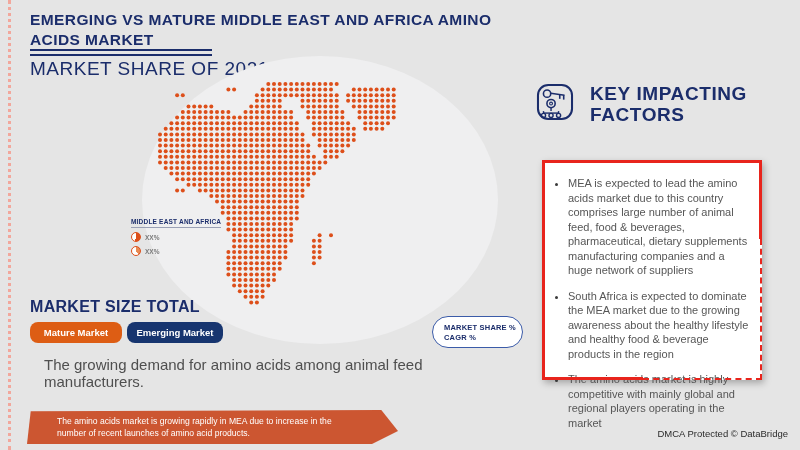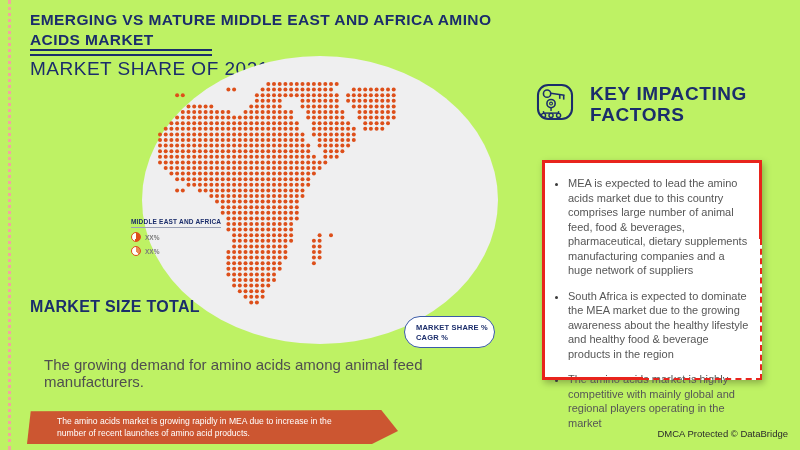--- a/index.html
+++ b/index.html
@@ -1,17 +1,17 @@
 <!DOCTYPE html>
 <html><head>
 <meta charset="utf-8">
 <style>
   html,body{margin:0;padding:0;}
   body{font-family:"Liberation Sans",sans-serif;background:#ffffff;}
-  .page{position:relative;width:800px;height:450px;background:#bef264;overflow:hidden;}
+  .page{position:relative;width:800px;height:450px;background:#e5e5e5;overflow:hidden;}
 
   .dotted-left{position:absolute;left:8px;top:0;height:100%;width:0;border-left:3px dotted #f2a79c;}
 
   
   .title{position:absolute;left:30px;top:10px;color:#1b2d6b;font-size:15.5px;font-weight:800;letter-spacing:.4px;line-height:1.32;}
   .title-underline{position:absolute;left:30px;top:49px;width:182px;height:3px;border-top:2px solid #1b2d6b;border-bottom:2px solid #1b2d6b;}
   .subtitle{position:absolute;left:30px;top:58px;color:#1b2d6b;font-size:19px;font-weight:500;letter-spacing:.5px;}
 
   
   .map-circle{position:absolute;left:142px;top:56px;width:356px;height:288px;border-radius:50%;background:#efeff0;}
@@ -25,21 +25,21 @@
 
   
   .ms-heading{position:absolute;left:30px;top:298px;color:#1b2d6b;font-size:16px;font-weight:800;letter-spacing:.3px;}
   .btn-row{position:absolute;left:30px;top:322px;display:flex;gap:5px;}
   .chip{height:21px;border:none;border-radius:8px;color:#fff;font-size:9.5px;font-weight:600;font-family:"Liberation Sans",sans-serif;display:flex;align-items:center;justify-content:center;cursor:pointer;}
   .chip.orange{width:92px;background:#dd5d14;}
   .chip.navy{width:96px;background:#17356f;}
   .ms-desc{position:absolute;left:44px;top:356px;width:400px;color:#4f4f4f;font-size:15px;}
 
   
-  .share-badge{position:absolute;left:404px;top:316px;width:78px;height:30px;border:1.5px solid #3b5ba8;border-radius:16px;background:#fff;display:flex;flex-direction:column;justify-content:center;padding-left:11px;gap:1px;}
+  .share-badge{position:absolute;left:432px;top:316px;width:78px;height:30px;border:1.5px solid #3b5ba8;border-radius:16px;background:#fff;display:flex;flex-direction:column;justify-content:center;padding-left:11px;gap:1px;}
   .share-badge div{color:#1b2d6b;font-size:7.5px;font-weight:700;letter-spacing:.2px;}
 
   
   .kf-icon{position:absolute;left:536px;top:82px;width:38px;height:40px;}
   .kf-heading{position:absolute;left:578px;top:84px;color:#1b2d6b;font-size:19px;font-weight:800;letter-spacing:.6px;line-height:1.08;margin-left:12px;}
 
   .red-card{position:absolute;left:542px;top:160px;width:220px;height:220px;background:#fff;box-shadow:2px 3px 7px rgba(0,0,0,.28);}
   .edge{position:absolute;background:#e8241c;}
   .e-top{left:0;right:0;top:0;height:3px;}
   .e-left{left:0;top:0;bottom:0;width:3px;}
@@ -860,20 +860,24 @@
           <span class="legend-label">XX%</span>
         </div>
         <div class="legend-row">
           <span class="pie-icon alt"></span>
           <span class="legend-label">XX%</span>
         </div>
       </div>
   </div>
 
   <div class="ms-heading">MARKET SIZE TOTAL</div>
+  <div class="btn-row">
+    <button class="chip orange">Mature Market</button>
+    <button class="chip navy">Emerging Market</button>
+  </div>
   <div class="ms-desc">The growing demand for amino acids among animal feed manufacturers.</div>
 
   <div class="share-badge">
     <div>MARKET SHARE %</div>
     <div>CAGR %</div>
   </div>
 
   <svg class="kf-icon" viewBox="0 0 48 48" fill="none" stroke="#1b2d6b">
     <rect x="2.5" y="2.5" width="43" height="43" rx="13" stroke-width="2.6"></rect>
     <circle cx="14" cy="13.5" r="4.6" stroke-width="2"></circle>

